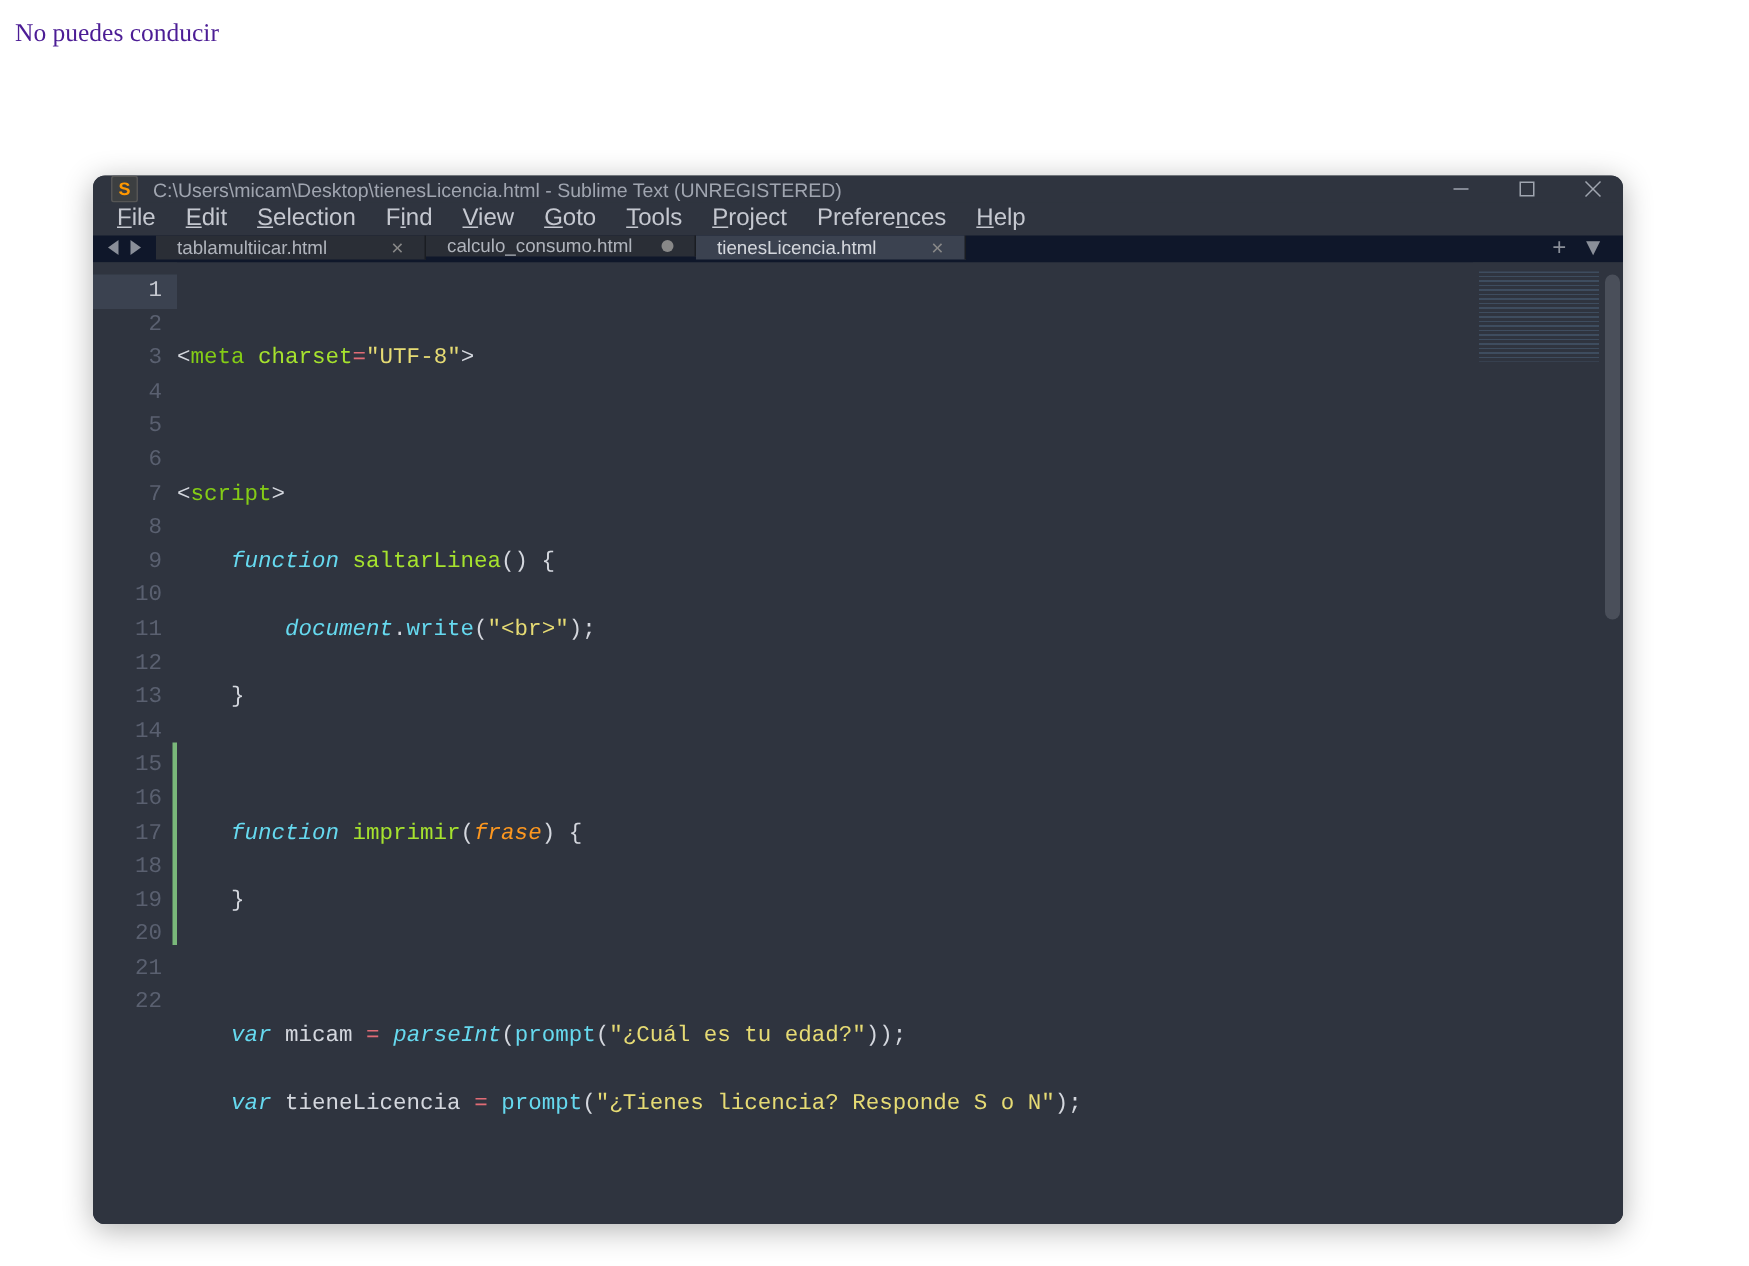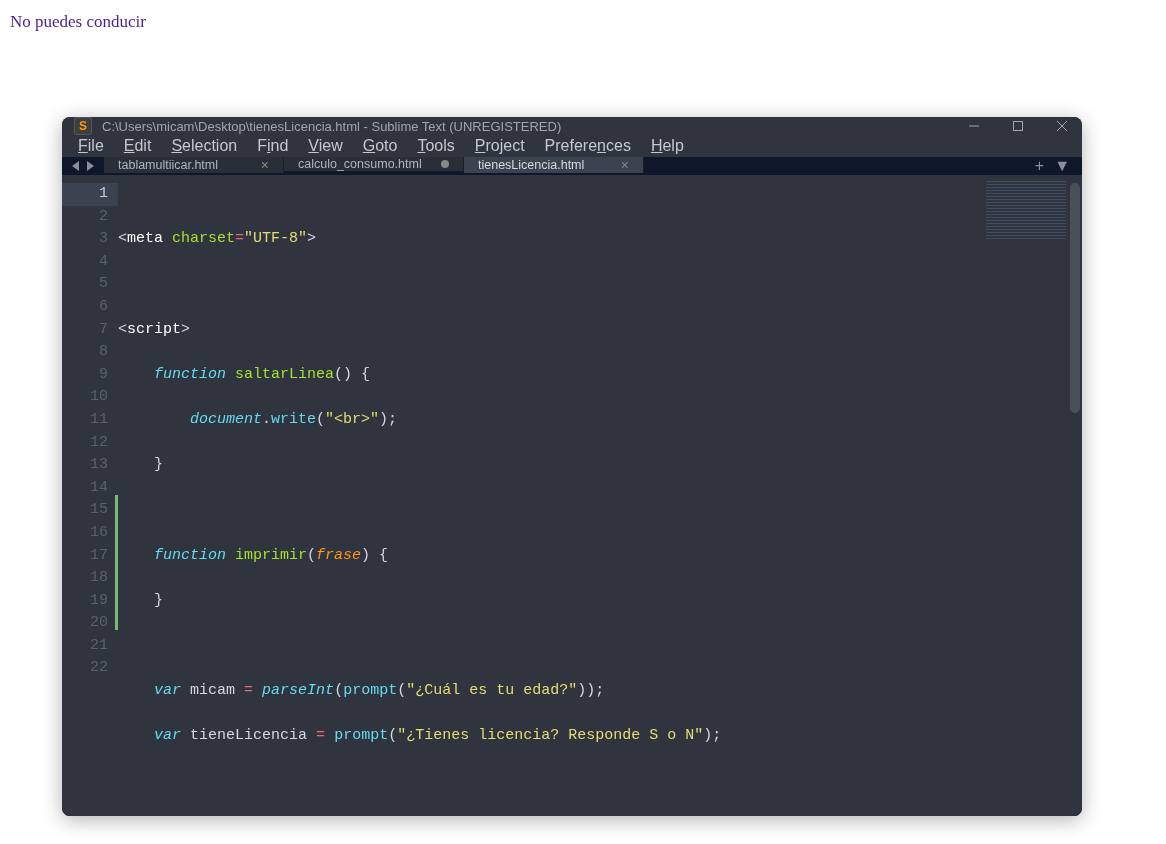--- a/index.html
+++ b/index.html
@@ -163,21 +163,21 @@
     .scrollbar-v {
       position: absolute;
       right: 2px;
       top: 8px;
       width: 10px;
       height: 230px;
       background: #4a4f5a;
       border-radius: 5px;
     }
     
-    .c-tag { color: #ffffff; margin-top: 31px; }
+    .c-tag { color: #84cc16; margin-top: 31px; }
     .c-attr { color: #a6e22e; }
     .c-str { color: #e6db74; }
     .c-punc { color: #d4d7de; }
     .c-storage { color: #66d9ef; font-style: italic; }
     .c-fn { color: #a6e22e; }
     .c-call { color: #66d9ef; }
     .c-param { color: #fd971f; font-style: italic; }
     .c-var { color: #d4d7de; }
     .c-op { color: #e06c75; }
     .c-obj { color: #66d9ef; font-style: italic; }

